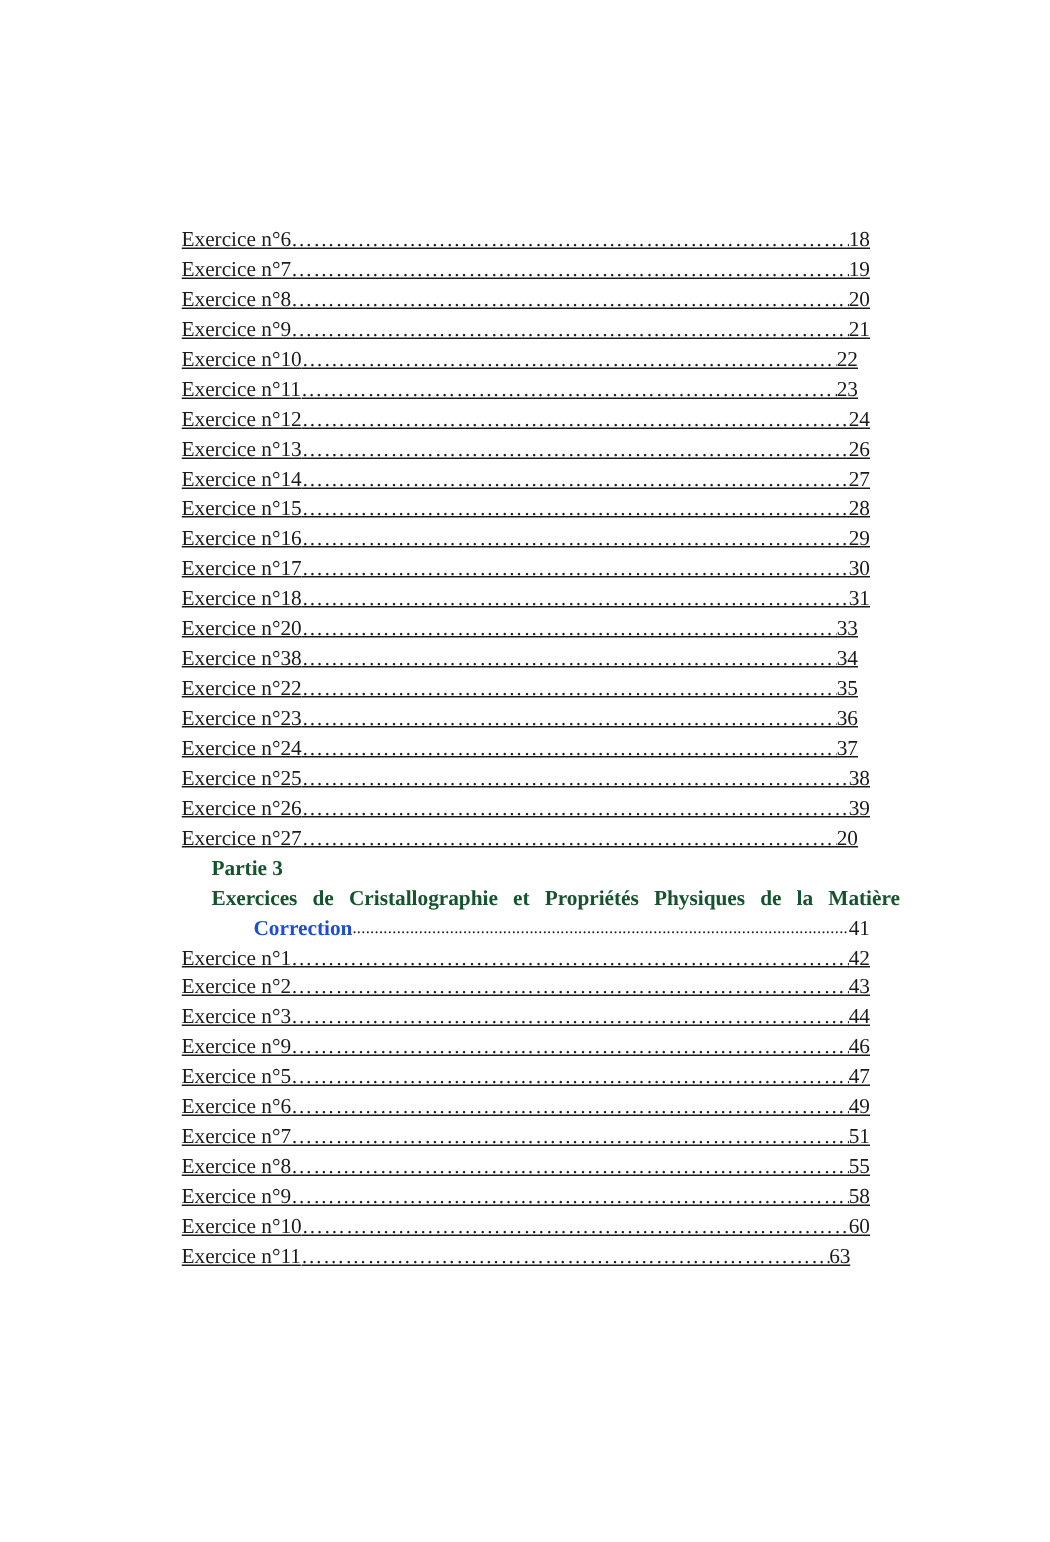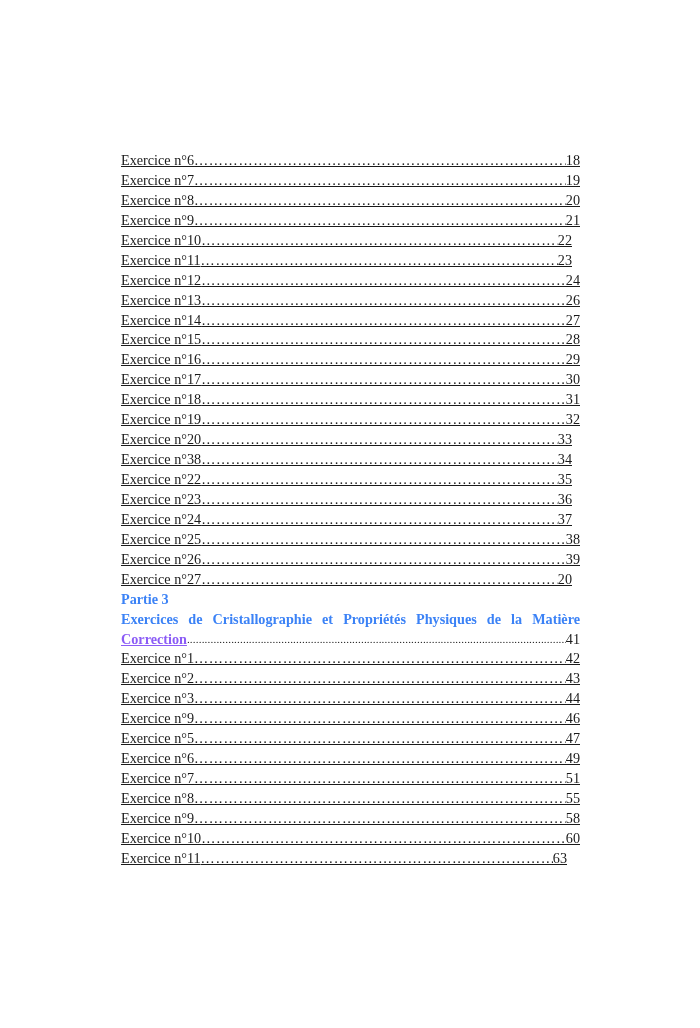--- a/index.html
+++ b/index.html
@@ -27,43 +27,44 @@
       overflow: hidden;
       letter-spacing: 0.6px;
       color: #1a1a1a;
     }
     .row .leader::before {
       content: "………………………………………………………………………………………………………………………………………";
     }
     .row .page-num { flex: 0 0 auto; }
     .row.short { width: 451px; }
     .heading {
-      color: #3b82f6;
+      color: #14532d;
       font-weight: bold;
       height: 19.95px;
       line-height: 19.95px;
       white-space: nowrap;
+      margin-left: 20px;
     }
     .heading.justify {
       text-align: justify;
       text-align-last: justify;
       width: 459px;
     }
     .correction-row {
       height: 19.95px;
       line-height: 19.95px;
       display: flex;
       white-space: nowrap;
       overflow: hidden;
     }
     .correction-row .label {
-      color: #8b5cf6;
+      color: #1d4ed8;
       font-weight: bold;
-      text-decoration: underline;
       flex: 0 0 auto;
+      margin-left: 48px;
     }
     .correction-row .leader {
       flex: 1 1 auto;
       overflow: hidden;
       font-size: 11px;
       letter-spacing: 0.2px;
     }
     .correction-row .leader::before {
       content: "..............................................................................................................................................................................";
     }
@@ -132,25 +133,20 @@
       </div>
     <div class="row">
         <span class="label">Exercice n°17</span>
         <span class="leader"></span>
         <span class="page-num">30</span>
       </div>
     <div class="row">
         <span class="label">Exercice n°18</span>
         <span class="leader"></span>
         <span class="page-num">31</span>
-      </div>
-    <div class="row">
-        <span class="label">Exercice n°19</span>
-        <span class="leader"></span>
-        <span class="page-num">32</span>
       </div>
     <div class="row short">
         <span class="label">Exercice n°20</span>
         <span class="leader"></span>
         <span class="page-num">33</span>
       </div>
     <div class="row short">
         <span class="label">Exercice n°38</span>
         <span class="leader"></span>
         <span class="page-num">34</span>

